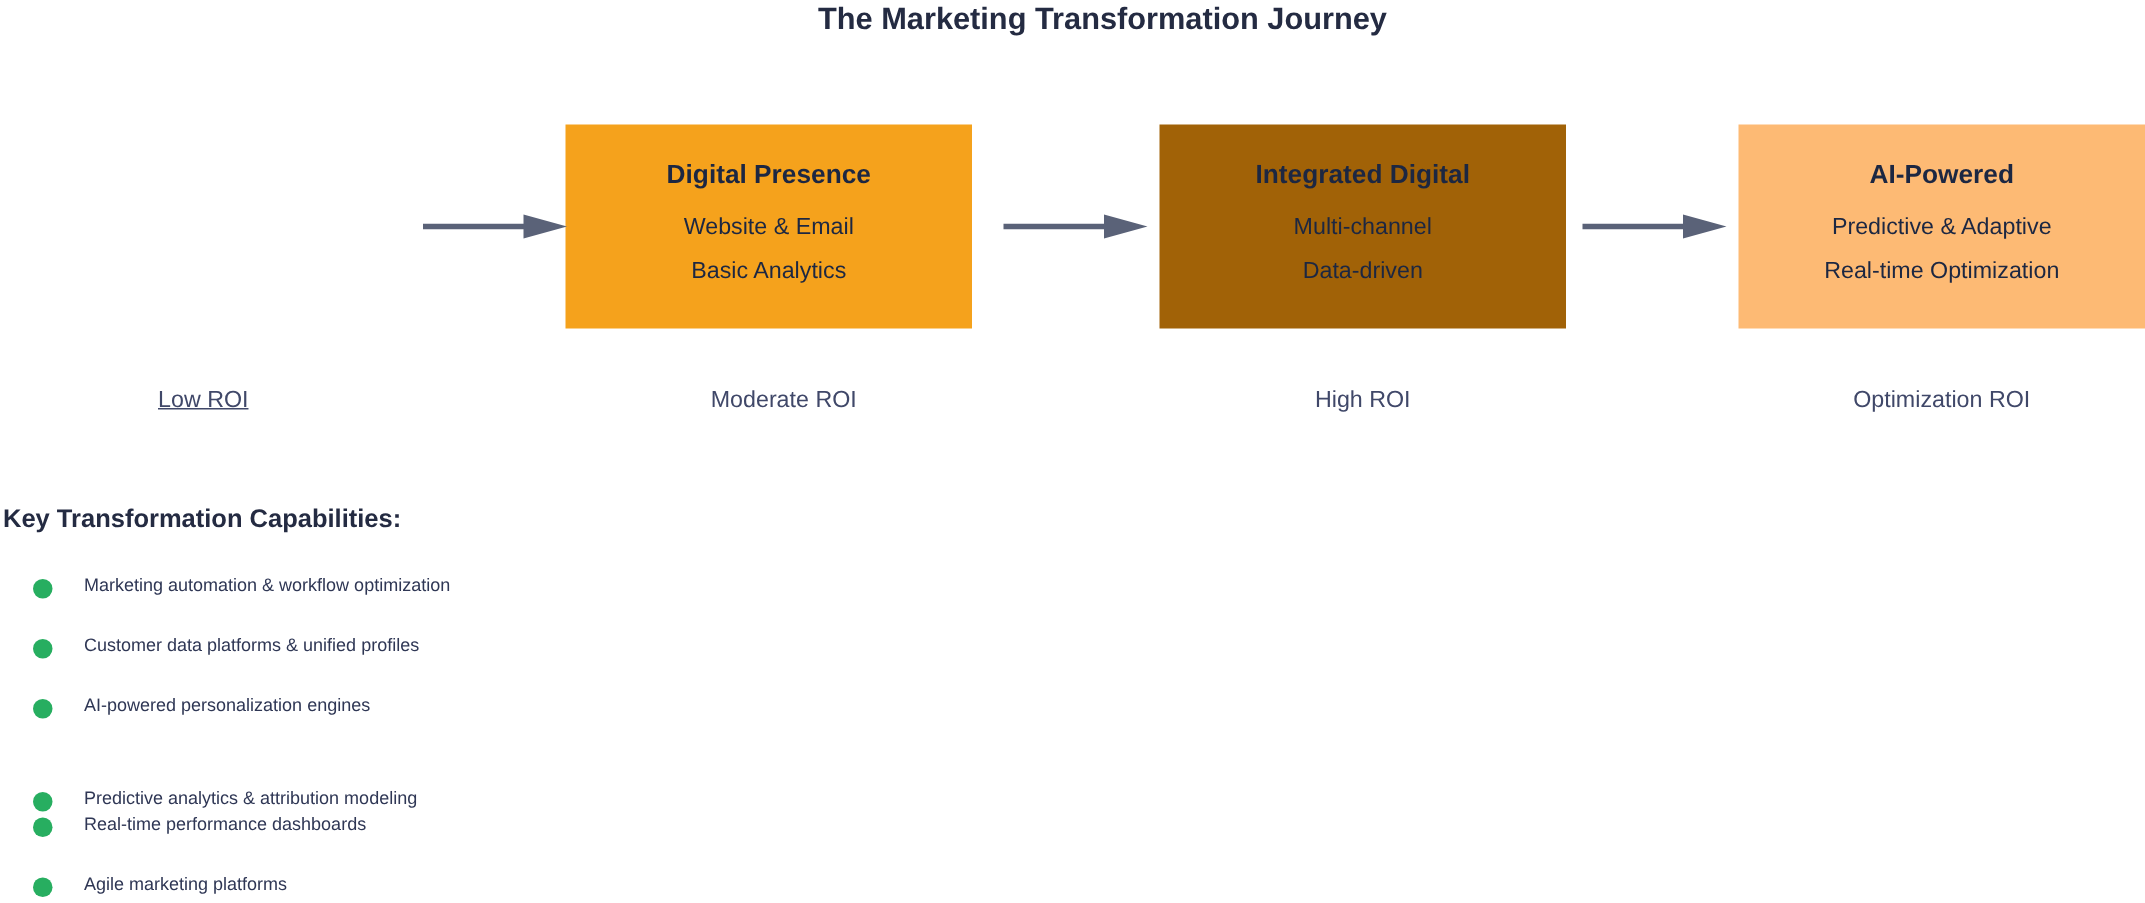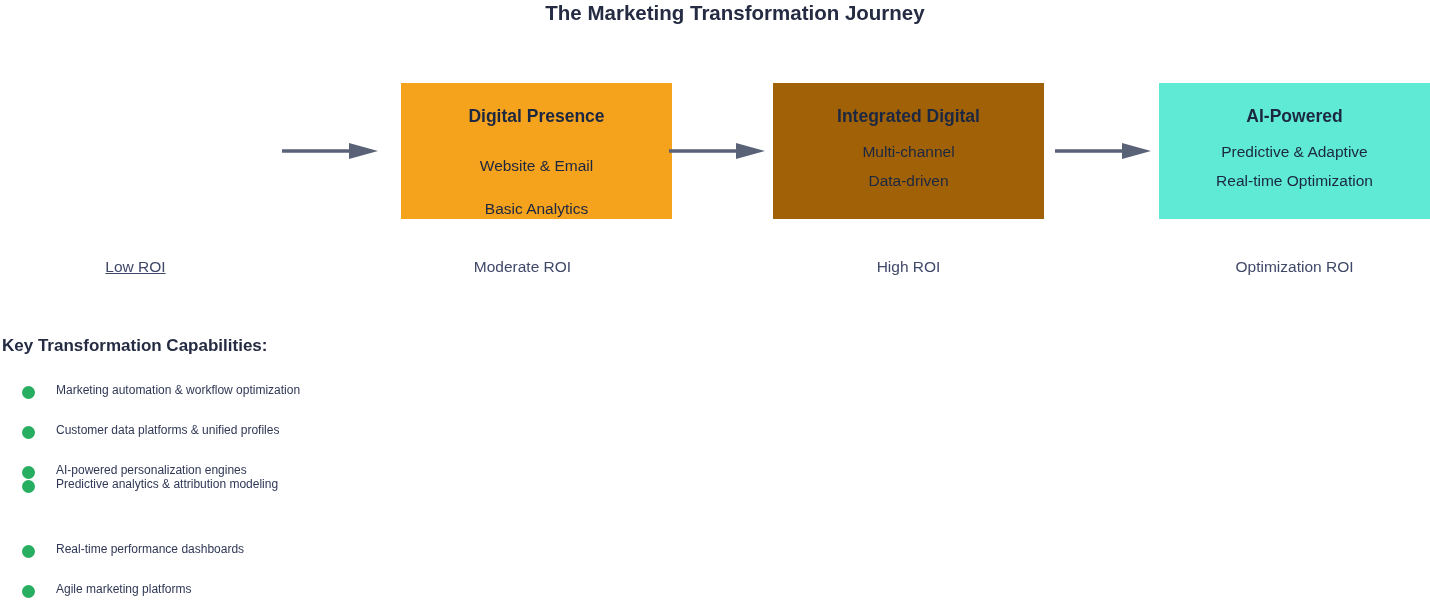--- a/index.html
+++ b/index.html
@@ -24,21 +24,21 @@
     top: 83px;
     width: 271px;
     height: 136px;
     display: flex;
     flex-direction: column;
     align-items: center;
     text-align: center;
     box-sizing: border-box;
   }
   .stage-0 { left: 0; }
-  .stage-1 { left: 401px; gap: 14px; }
+  .stage-1 { left: 377px; }
   .stage-2 { left: 773px; }
   .stage-3 { left: 1159px; }
   .stage-name {
     margin-top: 23px;
     font-size: 17.5px;
     font-weight: bold;
     color: #1C2742;
   }
   .stage-feature {
     font-size: 15.5px;
@@ -111,21 +111,21 @@
     <div class="stage-feature f1">Website &amp; Email</div>
     <div class="stage-feature f2">Basic Analytics</div>
   </div>
 
   <div class="stage stage-2" style="background-color: #a16207;">
     <div class="stage-name">Integrated Digital</div>
     <div class="stage-feature f1">Multi-channel</div>
     <div class="stage-feature f2">Data-driven</div>
   </div>
 
-  <div class="stage stage-3" style="background-color: #5eead4; align-items: center;">
+  <div class="stage stage-3" style="background-color: #fdba74; align-items: center;">
     <div class="stage-name">AI-Powered</div>
     <div class="stage-feature f1">Predictive &amp; Adaptive</div>
     <div class="stage-feature f2">Real-time Optimization</div>
   </div>
 
   <span class="flow-arrow arrow-0" style="color: rgb(90, 98, 120);">
     <svg width="116" height="18" viewBox="0 0 116 18" xmlns="http://www.w3.org/2000/svg">
       <line x1="11" y1="9" x2="84" y2="9" stroke="currentColor" stroke-width="3.6"></line>
       <polygon points="78,1 78,17 107,9" fill="currentColor"></polygon>
     </svg>
@@ -155,21 +155,21 @@
     <span class="cap-label">Marketing automation &amp; workflow optimization</span>
   </div>
   <div class="cap-item" style="top:423px">
     <span class="bullet-dot" style="background-color: rgb(39, 174, 96);"></span>
     <span class="cap-label">Customer data platforms &amp; unified profiles</span>
   </div>
   <div class="cap-item" style="top:463px">
     <span class="bullet-dot" style="background-color: rgb(39, 174, 96);"></span>
     <span class="cap-label">AI-powered personalization engines</span>
   </div>
-  <div class="cap-item" style="top:477px">
+  <div class="cap-item" style="top:525px">
     <span class="bullet-dot" style="background-color: rgb(39, 174, 96);"></span>
     <span class="cap-label">Predictive analytics &amp; attribution modeling</span>
   </div>
   <div class="cap-item" style="top:542px">
     <span class="bullet-dot" style="background-color: rgb(39, 174, 96);"></span>
     <span class="cap-label">Real-time performance dashboards</span>
   </div>
   <div class="cap-item" style="top:582px">
     <span class="bullet-dot" style="background-color: rgb(39, 174, 96);"></span>
     <span class="cap-label">Agile marketing platforms</span>

